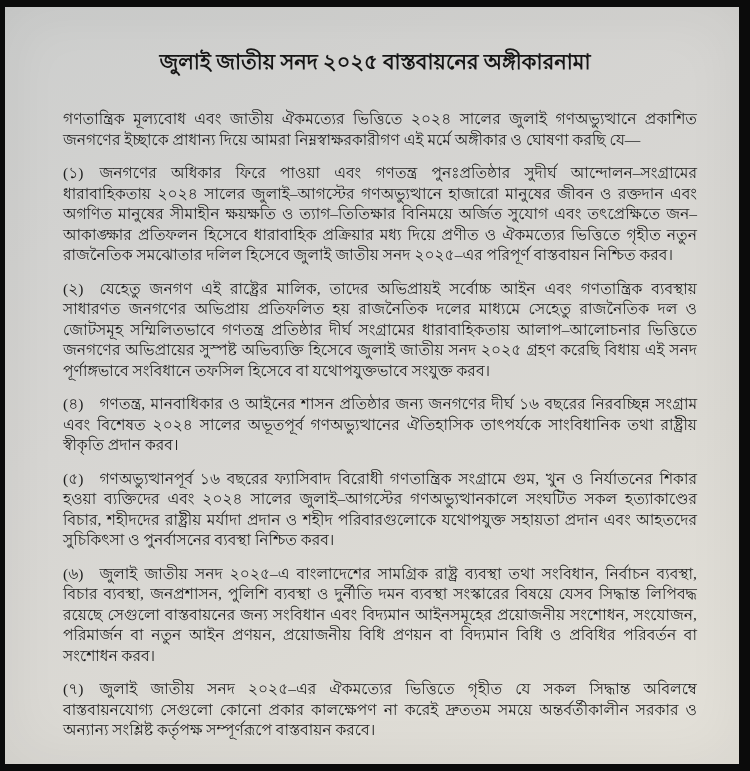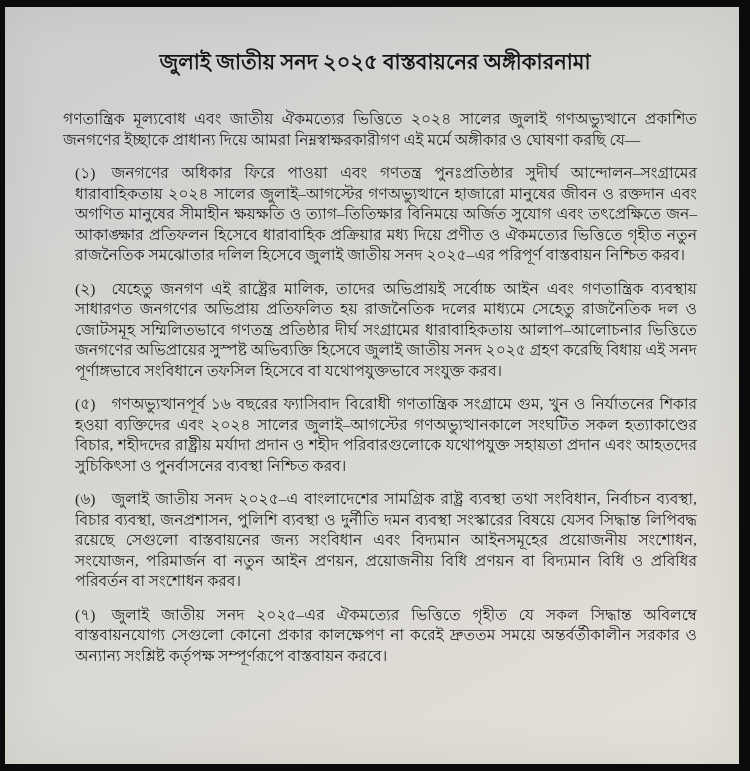--- a/index.html
+++ b/index.html
@@ -36,21 +36,21 @@
     font-weight: 700;
     color: #161616;
   }
   .intro {
     margin: 30px 0 12px 0;
     font-size: 15.5px;
     line-height: 20.5px;
     text-align: justify;
   }
   .clause {
-    margin: 13px 0 0 12px;
+    margin: 13px 0 0 0;
     font-size: 15.5px;
     line-height: 20.5px;
     text-align: justify;
   }
   .clause .num {
     display: inline-block;
     margin-right: 16px;
   }
 </style>
 </head>
@@ -65,20 +65,23 @@
 
     <p class="clause">
       <span class="num">(১)</span><span>জনগণের অধিকার ফিরে পাওয়া এবং গণতন্ত্র পুনঃপ্রতিষ্ঠার সুদীর্ঘ আন্দোলন–সংগ্রামের ধারাবাহিকতায় ২০২৪ সালের জুলাই–আগস্টের গণঅভ্যুত্থানে হাজারো মানুষের জীবন ও রক্তদান এবং অগণিত মানুষের সীমাহীন ক্ষয়ক্ষতি ও ত্যাগ–তিতিক্ষার বিনিময়ে অর্জিত সুযোগ এবং তৎপ্রেক্ষিতে জন–আকাঙ্ক্ষার প্রতিফলন হিসেবে ধারাবাহিক প্রক্রিয়ার মধ্য দিয়ে প্রণীত ও ঐকমত্যের ভিত্তিতে গৃহীত নতুন রাজনৈতিক সমঝোতার দলিল হিসেবে জুলাই জাতীয় সনদ ২০২৫–এর পরিপূর্ণ বাস্তবায়ন নিশ্চিত করব।</span>
     </p>
 
     <p class="clause">
       <span class="num">(২)</span><span>যেহেতু জনগণ এই রাষ্ট্রের মালিক, তাদের অভিপ্রায়ই সর্বোচ্চ আইন এবং গণতান্ত্রিক ব্যবস্থায় সাধারণত জনগণের অভিপ্রায় প্রতিফলিত হয় রাজনৈতিক দলের মাধ্যমে সেহেতু রাজনৈতিক দল ও জোটসমূহ সম্মিলিতভাবে গণতন্ত্র প্রতিষ্ঠার দীর্ঘ সংগ্রামের ধারাবাহিকতায় আলাপ–আলোচনার ভিত্তিতে জনগণের অভিপ্রায়ের সুস্পষ্ট অভিব্যক্তি হিসেবে জুলাই জাতীয় সনদ ২০২৫ গ্রহণ করেছি বিধায় এই সনদ পূর্ণাঙ্গভাবে সংবিধানে তফসিল হিসেবে বা যথোপযুক্তভাবে সংযুক্ত করব।</span>
     </p>
 
 
+    <p class="clause">
+      <span class="num">(৪)</span><span>গণতন্ত্র, মানবাধিকার ও আইনের শাসন প্রতিষ্ঠার জন্য জনগণের দীর্ঘ ১৬ বছরের নিরবচ্ছিন্ন সংগ্রাম এবং বিশেষত ২০২৪ সালের অভূতপূর্ব গণঅভ্যুত্থানের ঐতিহাসিক তাৎপর্যকে সাংবিধানিক তথা রাষ্ট্রীয় স্বীকৃতি প্রদান করব।</span>
+    </p>
 
     <p class="clause">
       <span class="num">(৫)</span><span>গণঅভ্যুত্থানপূর্ব ১৬ বছরের ফ্যাসিবাদ বিরোধী গণতান্ত্রিক সংগ্রামে গুম, খুন ও নির্যাতনের শিকার হওয়া ব্যক্তিদের এবং ২০২৪ সালের জুলাই–আগস্টের গণঅভ্যুত্থানকালে সংঘটিত সকল হত্যাকাণ্ডের বিচার, শহীদদের রাষ্ট্রীয় মর্যাদা প্রদান ও শহীদ পরিবারগুলোকে যথোপযুক্ত সহায়তা প্রদান এবং আহতদের সুচিকিৎসা ও পুনর্বাসনের ব্যবস্থা নিশ্চিত করব।</span>
     </p>
 
     <p class="clause">
       <span class="num">(৬)</span><span>জুলাই জাতীয় সনদ ২০২৫–এ বাংলাদেশের সামগ্রিক রাষ্ট্র ব্যবস্থা তথা সংবিধান, নির্বাচন ব্যবস্থা, বিচার ব্যবস্থা, জনপ্রশাসন, পুলিশি ব্যবস্থা ও দুর্নীতি দমন ব্যবস্থা সংস্কারের বিষয়ে যেসব সিদ্ধান্ত লিপিবদ্ধ রয়েছে সেগুলো বাস্তবায়নের জন্য সংবিধান এবং বিদ্যমান আইনসমূহের প্রয়োজনীয় সংশোধন, সংযোজন, পরিমার্জন বা নতুন আইন প্রণয়ন, প্রয়োজনীয় বিধি প্রণয়ন বা বিদ্যমান বিধি ও প্রবিধির পরিবর্তন বা সংশোধন করব।</span>
     </p>
 
     <p class="clause">

